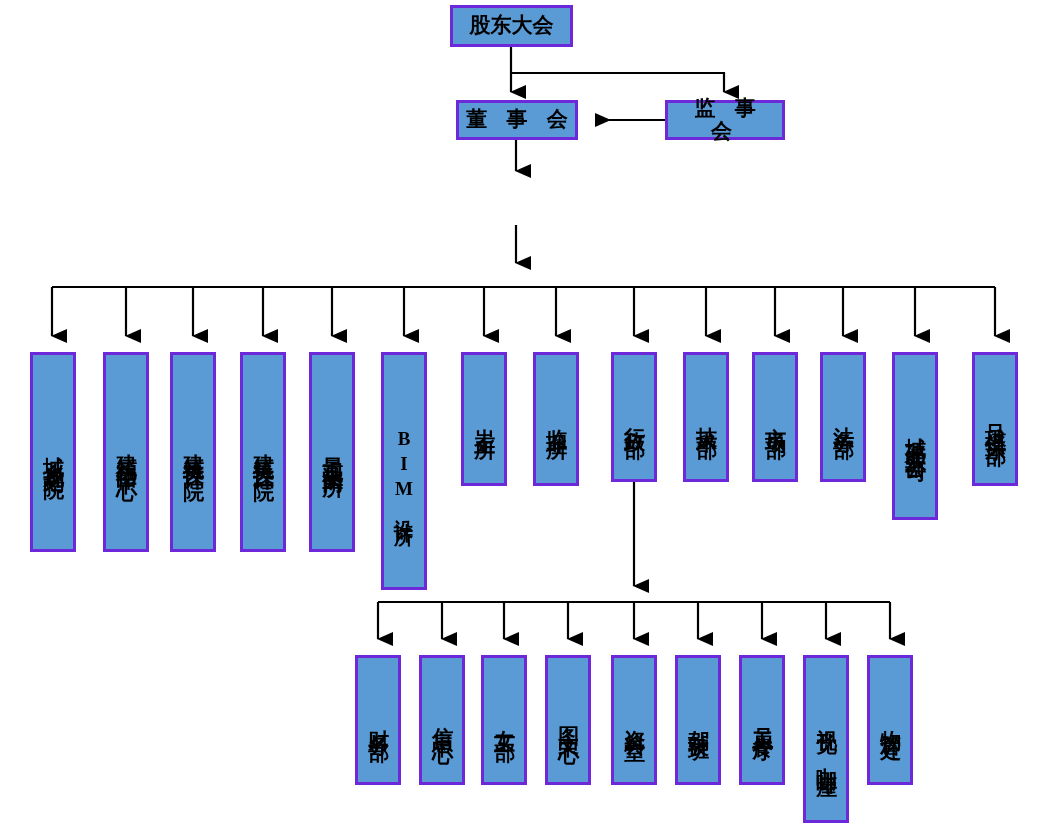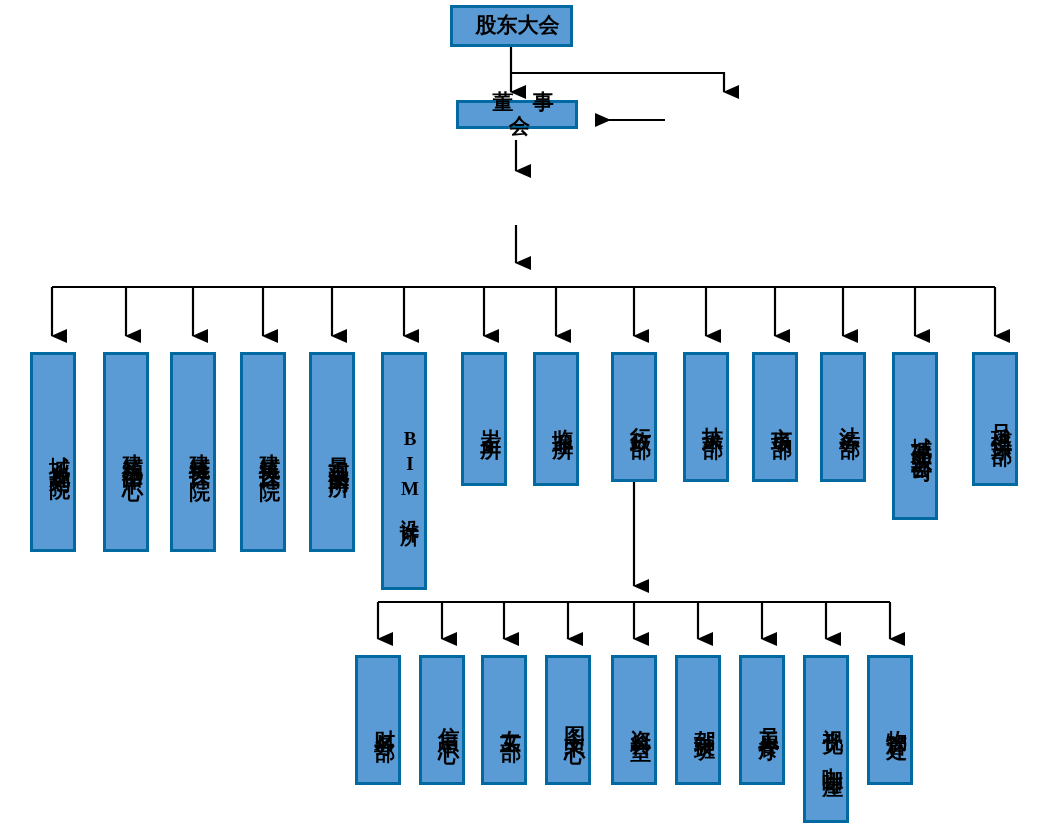--- a/index.html
+++ b/index.html
@@ -21,28 +21,27 @@
     left: 0;
     top: 0;
     width: 1045px;
     height: 840px;
     pointer-events: none;
   }
   .node {
     position: absolute;
     box-sizing: border-box;
     background: #5B9BD5;
-    border: 3px solid #0369a1;
+    border: 3px solid #6d28d9;
     color: #000000;
     display: flex;
     align-items: center;
     justify-content: center;
     text-align: center;
     z-index: 2;
-    padding-left: 12px;
   }
   
   .node.horiz {
     font-size: 21px;
     font-weight: 700;
     letter-spacing: 0px;
     line-height: 1.1;
   }
   .node.horiz.spaced {
     letter-spacing: 7px;
@@ -133,24 +132,27 @@
       <path d="M762,602 L762,639" marker-end="url(#arrowdown)"></path>
       <path d="M826,602 L826,639" marker-end="url(#arrowdown)"></path>
       <path d="M890,602 L890,639" marker-end="url(#arrowdown)"></path>
     </g>
   </svg>
 
   <div class="node horiz" style="left:450px; top:5px; width:123px; height:42px;">
     <span>股东大会</span>
   </div>
 
-  <div class="node horiz spaced" style="left:456px; top:100px; width:122px; height:29px;">
+  <div class="node horiz spaced" style="left:456px; top:100px; width:122px; height:40px;">
     <span>董 事 会</span>
   </div>
 
+  <div class="node horiz spaced" style="left:665px; top:100px; width:120px; height:40px;">
+    <span>监 事 会</span>
+  </div>
 
 
   <div class="node vert" style="left:30px; top:352px; width:46px; height:200px;">
     <span class="vtext">城乡规划院</span>
   </div>
 
   <div class="node vert" style="left:103px; top:352px; width:46px; height:200px;">
     <span class="vtext">建筑创作中心</span>
   </div>
 

